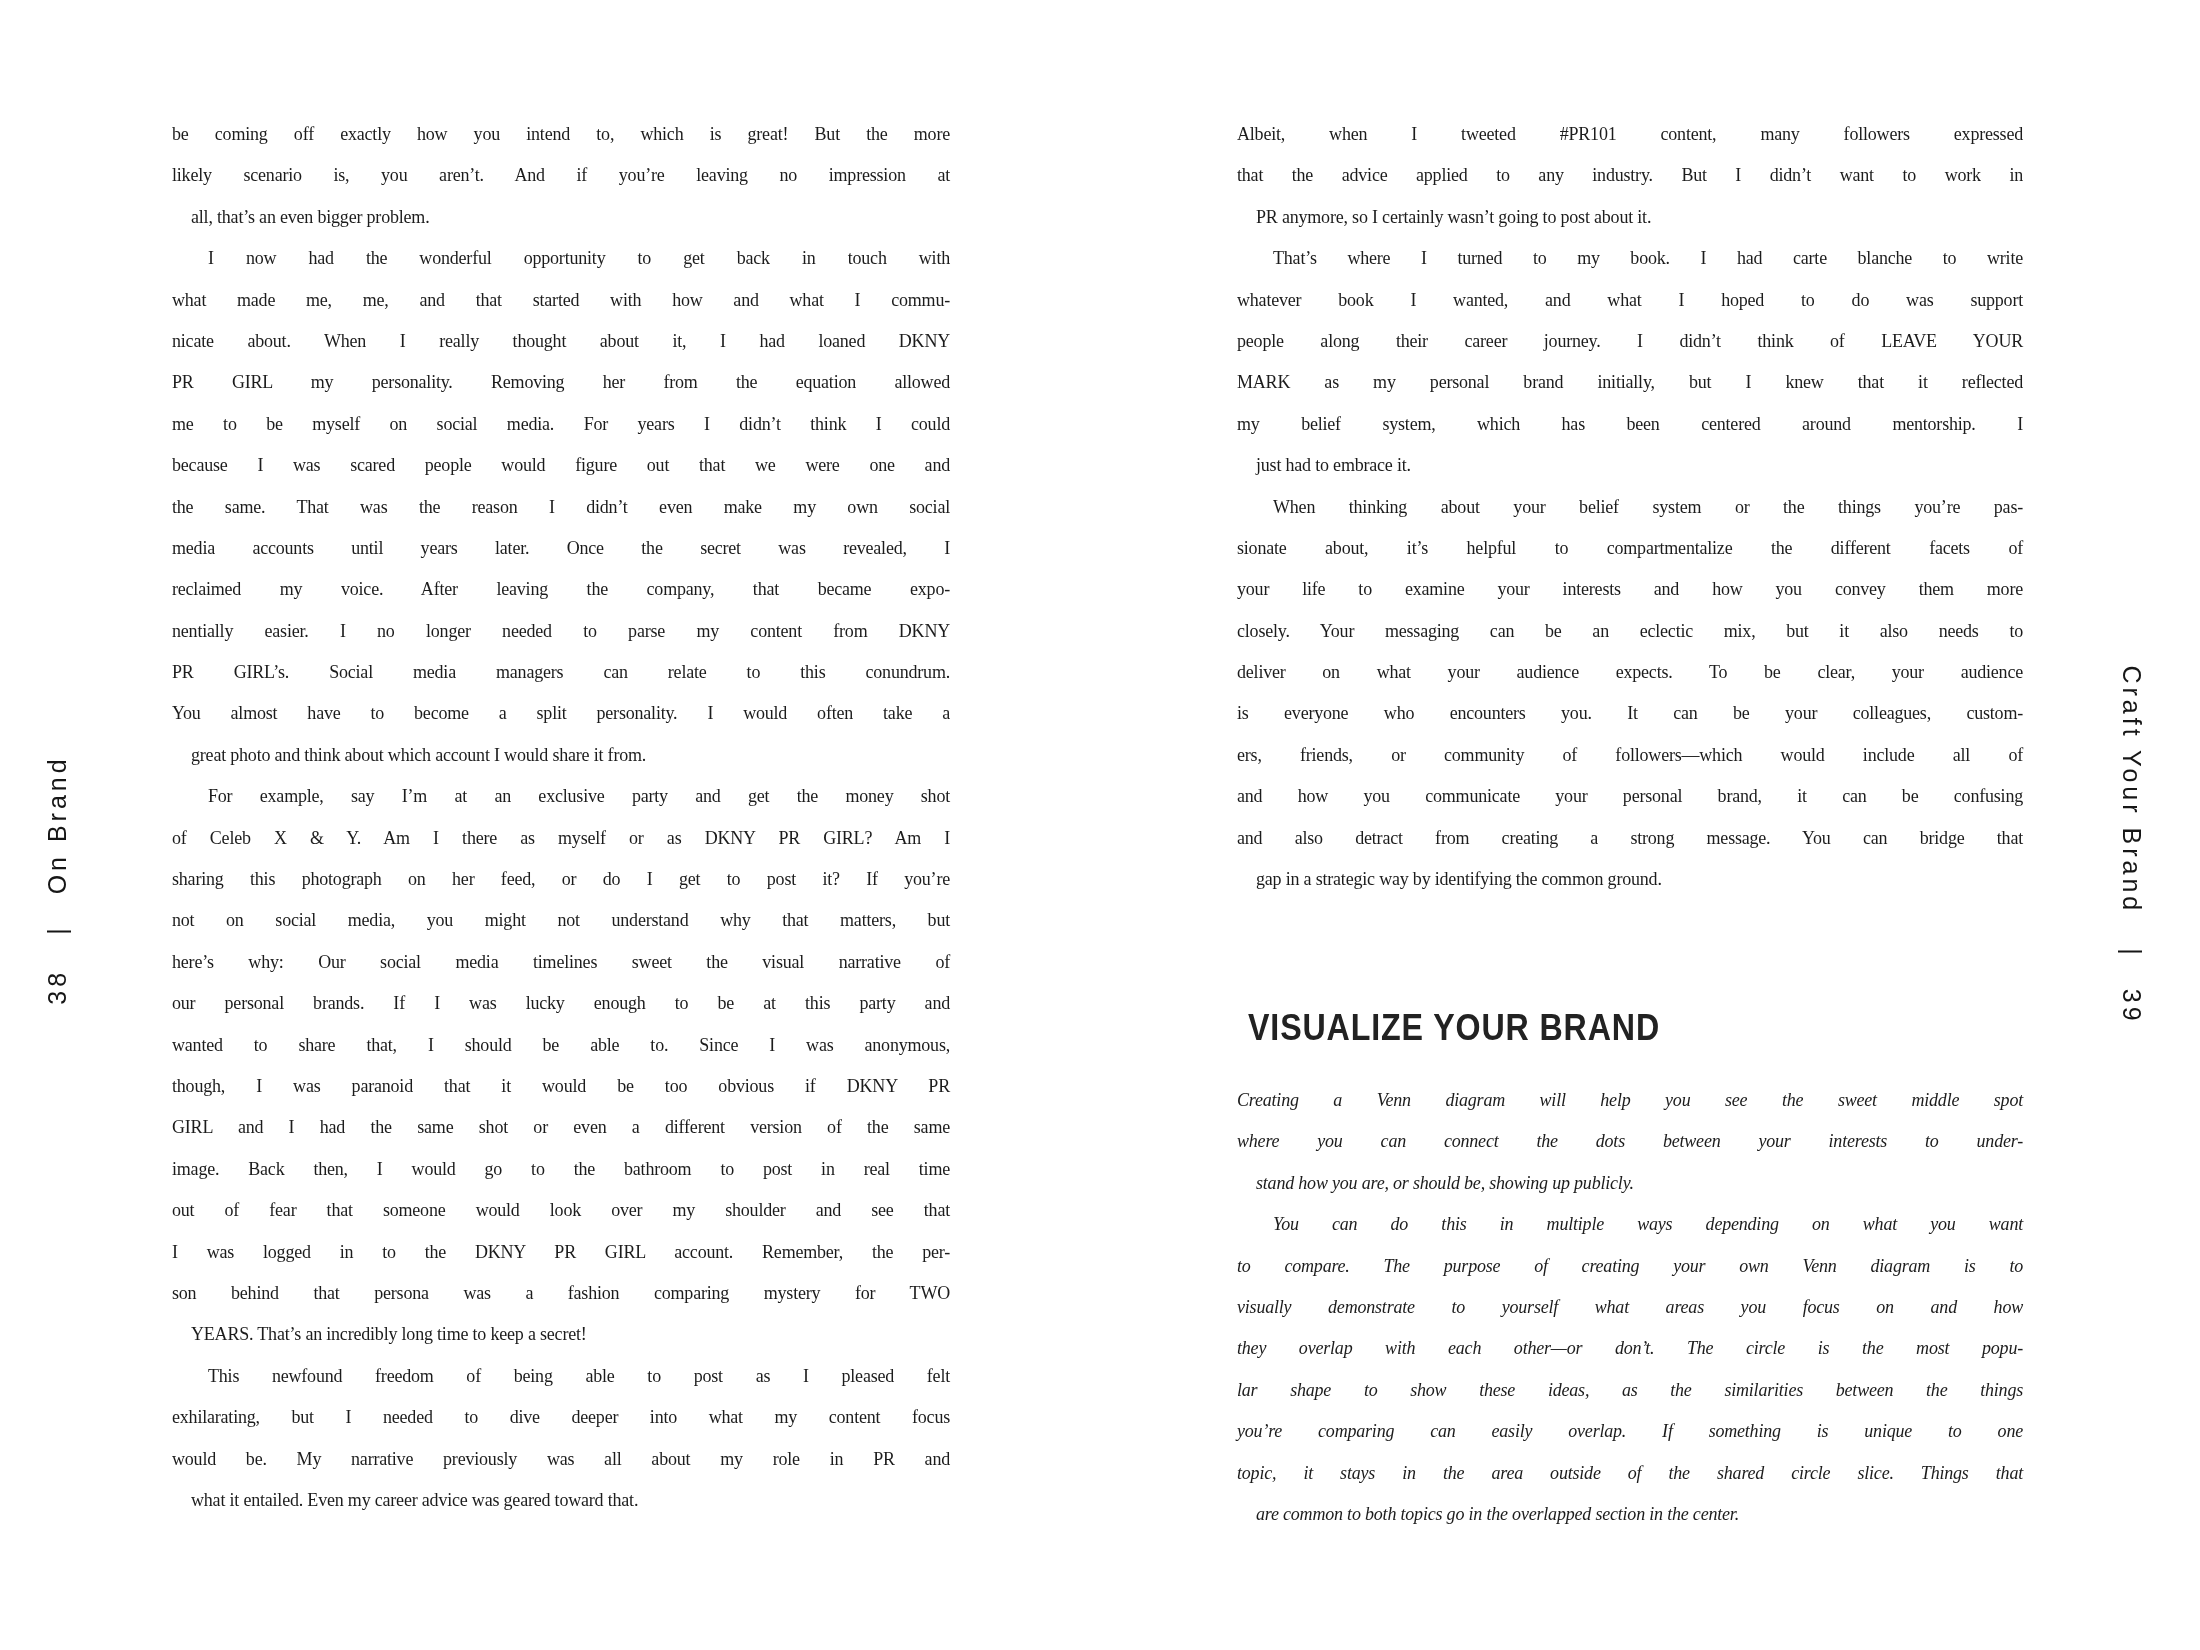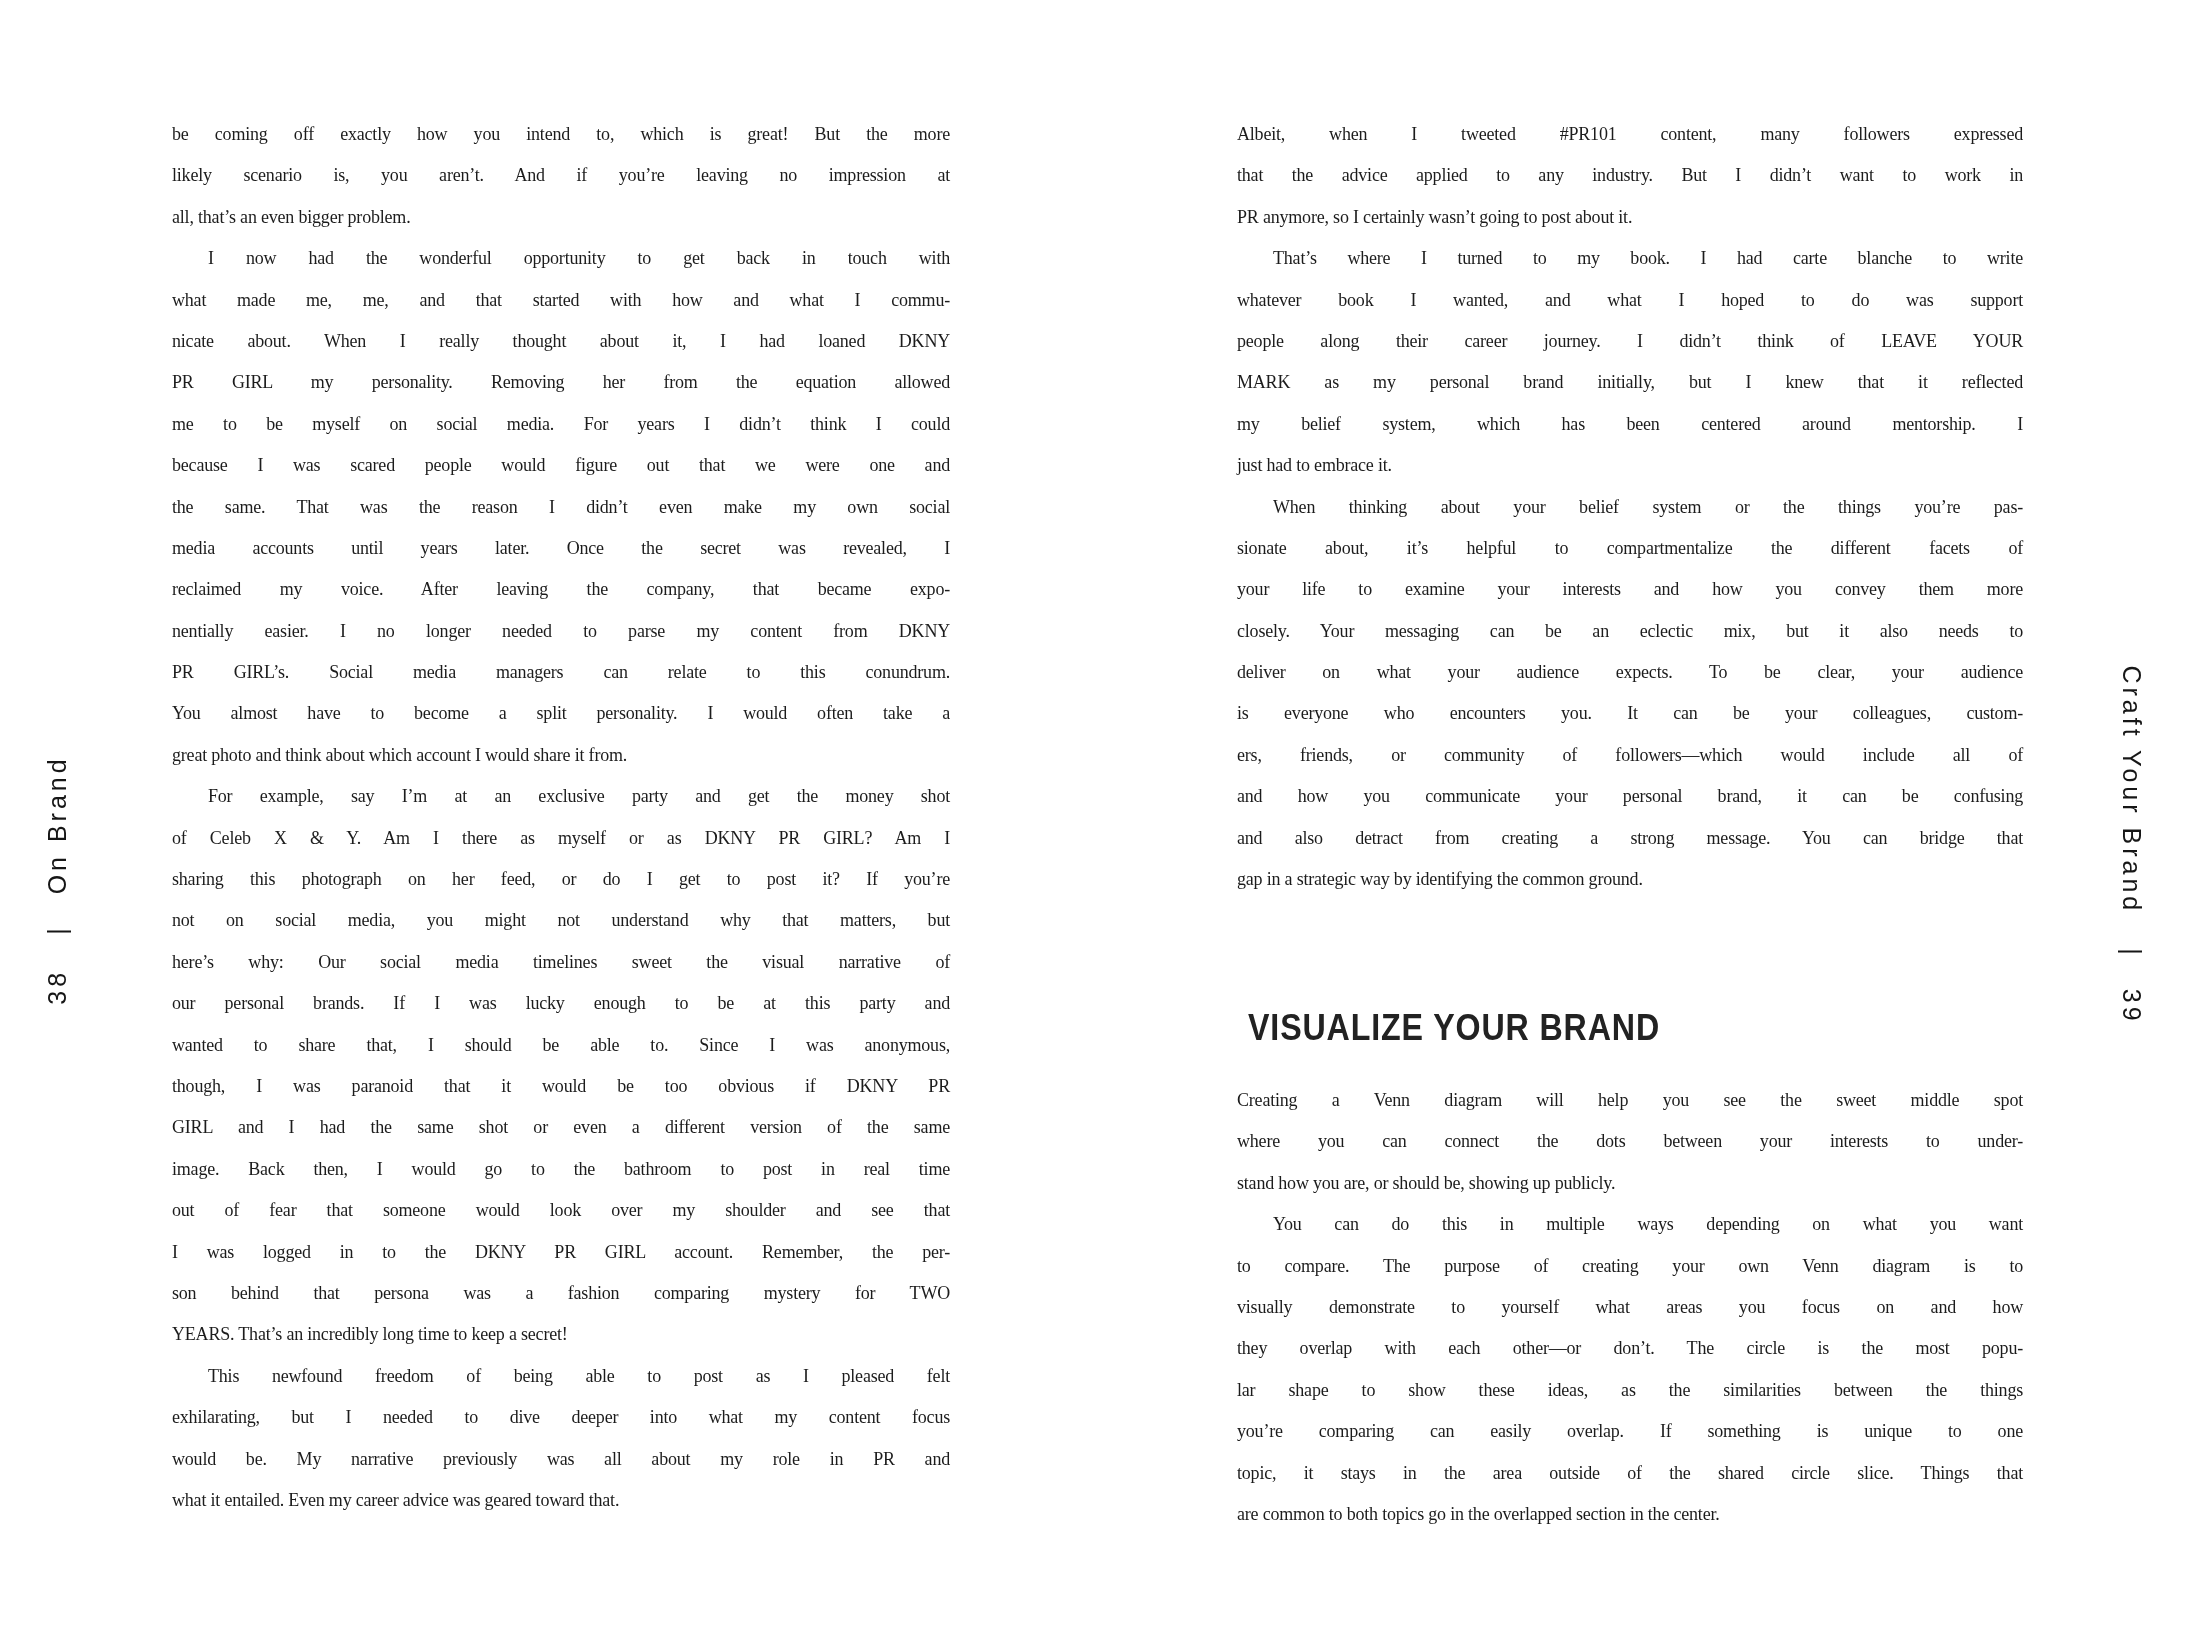--- a/index.html
+++ b/index.html
@@ -17,27 +17,28 @@
   .line{
     height:41.4px;
     line-height:41.4px;
     text-align:justify;
     text-align-last:justify;
     overflow:visible;
     white-space:normal;
   }
   .line.pend{
     text-align-last:left;
+    margin-left:19px;
   }
   .line.indent{
     text-indent:36px;
   }
   #left-col{left:172px;top:114px;width:778px;}
   #right-col-top{left:1237px;top:114px;width:786px;}
-  #right-col-bottom{left:1237px;top:1080px;width:786px;}
+  #right-col-bottom{left:1237px;top:1080px;width:786px;font-style:italic;}
   #section-heading{
     position:absolute;
     left:1248px;top:1008px;
     font-family:"Liberation Sans","DejaVu Sans",sans-serif;
     font-weight:bold;
     font-size:37px;
     line-height:40px;
     letter-spacing:1px;
     color:#222222;
     transform:scaleX(0.87);

